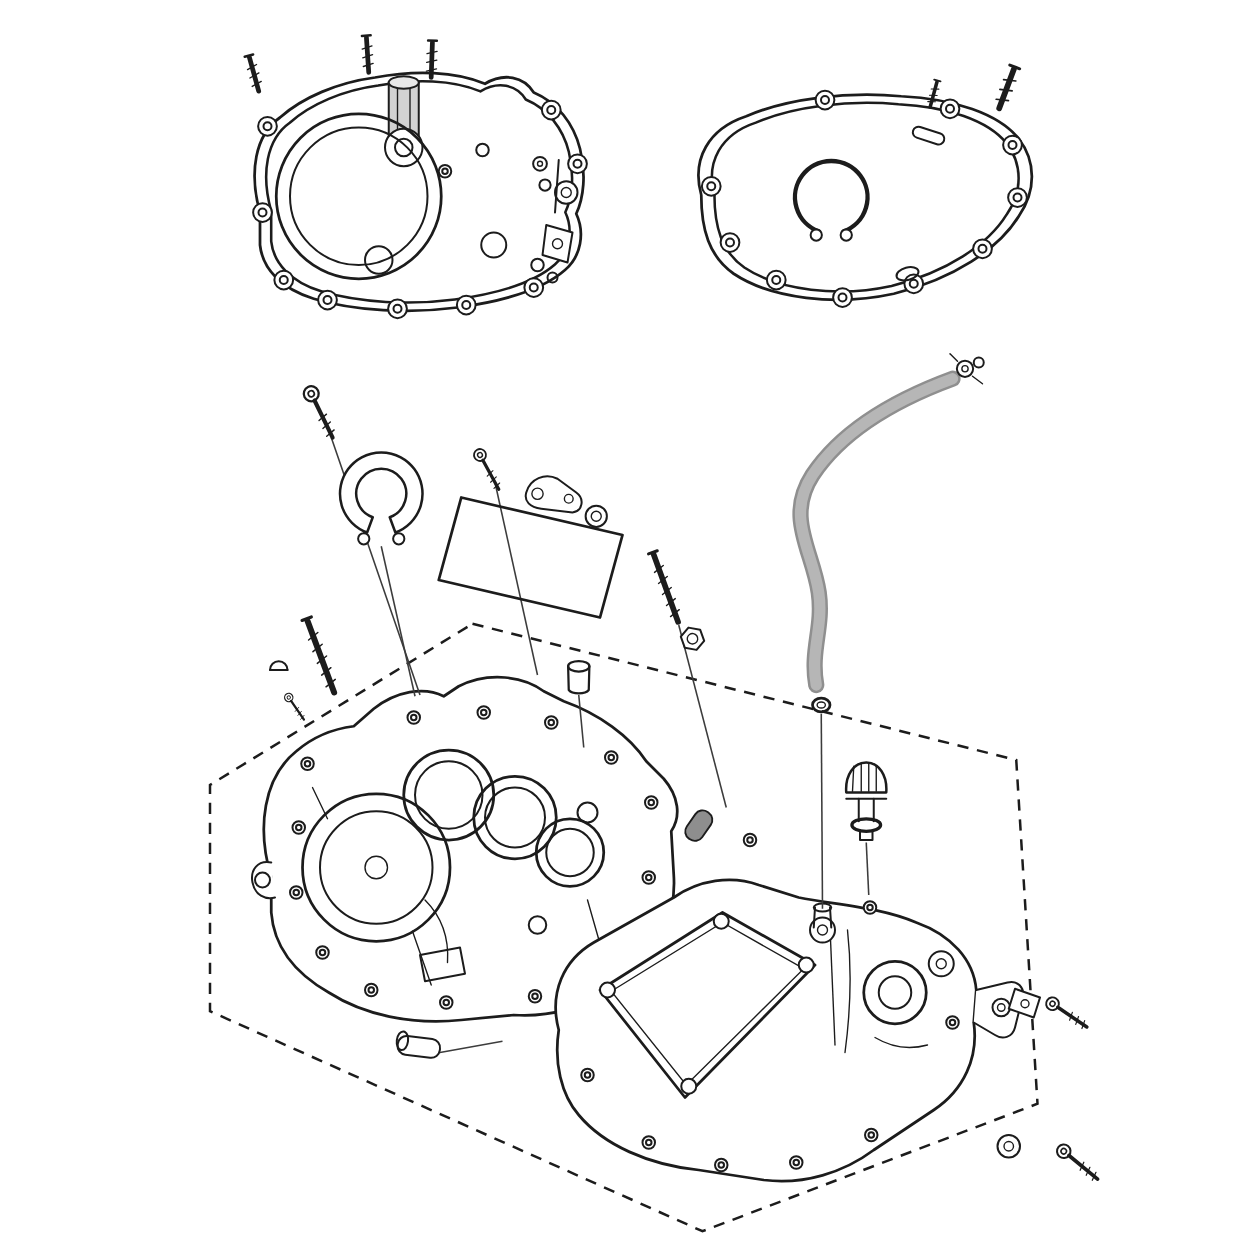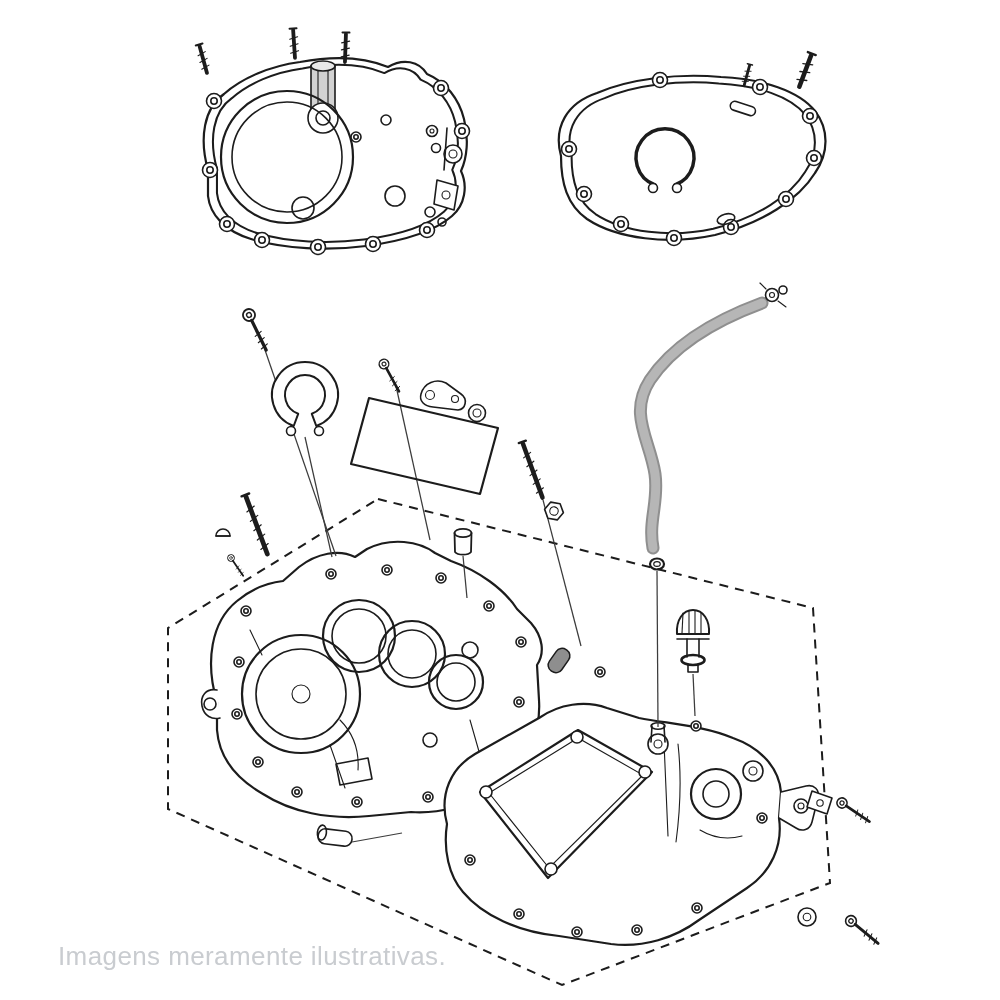--- a/index.html
+++ b/index.html
@@ -302,14 +302,13 @@
     <use href="#bolt-sm" class="pt" transform="translate(842 803) rotate(-55.9) scale(0.85)"></use>
     <g>
       <circle class="hole" cx="807" cy="917" r="9"></circle>
       <circle class="thin" cx="807" cy="917" r="3.8"></circle>
     </g>
     <use href="#bolt-sm" class="pt" transform="translate(851 921) rotate(-50.5) scale(0.9)"></use>
   </g>
 
 </svg>
 
-<div class="caption">Imagens meramente ilustrativas.</div>
 </div>
 
 </body></html>

